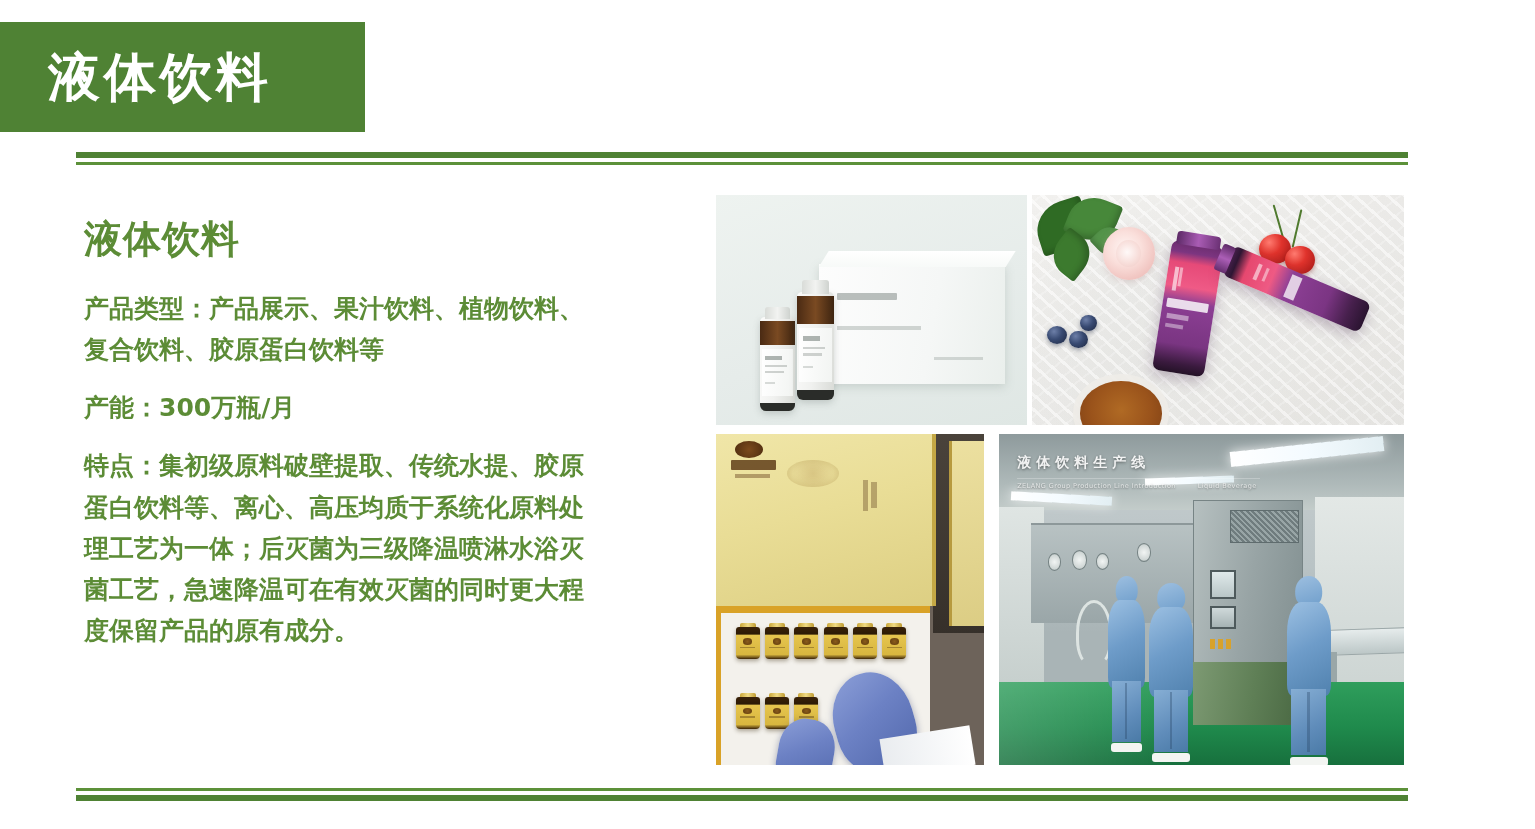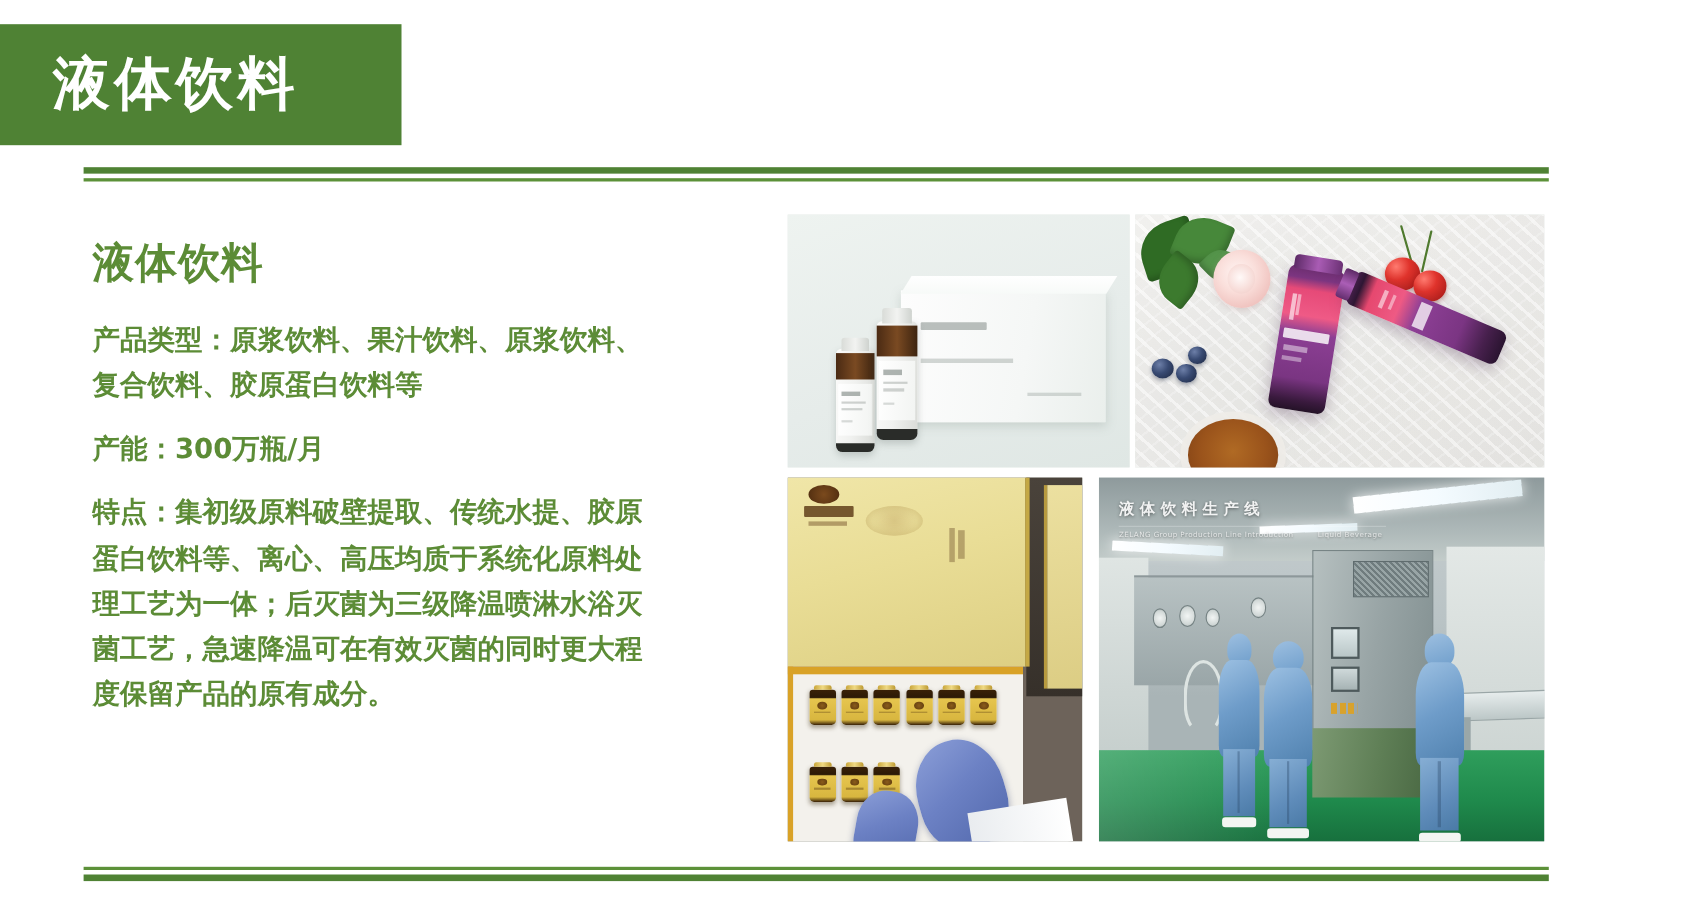--- a/index.html
+++ b/index.html
@@ -512,21 +512,21 @@
   </div>
 
   <div class="divider-top">
     <div class="rule-thick"></div>
     <div class="rule-gap"></div>
     <div class="rule-thin"></div>
   </div>
 
   <div class="text-column">
     <div class="section-heading">液体饮料</div>
-    <div class="spec-line">产品类型：原浆饮料、果汁饮料、原浆饮料、复合饮料、胶原蛋白饮料等</div>
+    <div class="spec-line">产品类型：产品展示、果汁饮料、植物饮料、复合饮料、胶原蛋白饮料等</div>
     <div class="spec-line">产能：300万瓶/月</div>
     <div class="spec-line">特点：集初级原料破壁提取、传统水提、胶原蛋白饮料等、离心、高压均质于系统化原料处理工艺为一体；后灭菌为三级降温喷淋水浴灭菌工艺，急速降温可在有效灭菌的同时更大程度保留产品的原有成分。</div>
   </div>
 
   <div class="image-grid">
 
     <div class="photo photo-box-bottles">
       <div class="p1-bg"></div>
       <div class="p1-box">
         <div class="p1-box-label"></div>

